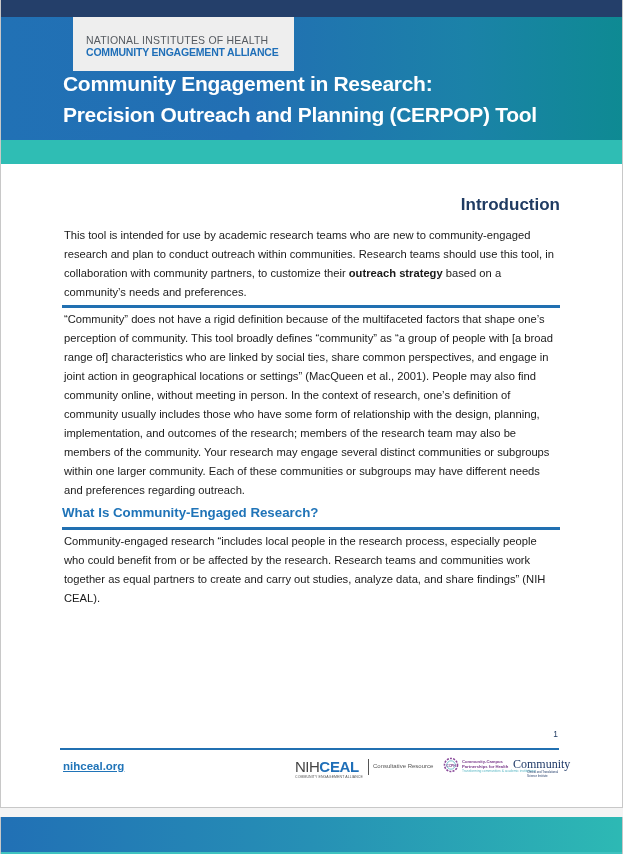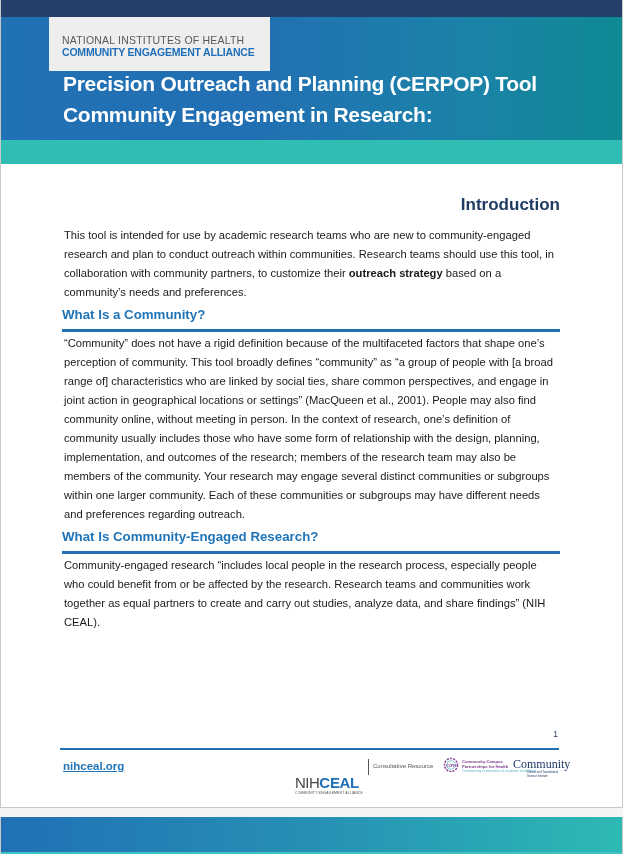--- a/index.html
+++ b/index.html
@@ -18,21 +18,21 @@
     }
     .top-strip {
       position: absolute; left: 0; top: 0; width: 100%; height: 17px;
       background: #243f6a;
     }
     .hero {
       position: absolute; left: 0; top: 17px; width: 100%; height: 123px;
       background: linear-gradient(90deg, #2171b5 0%, #226fb3 40%, #1b82a8 75%, #0e8a93 100%);
     }
     .logo-box {
-      position: absolute; left: 48px; top: 0; width: 221px; height: 54px;
+      position: absolute; left: 72px; top: 0; width: 221px; height: 54px;
       background: #eeeeee;
     }
     .logo-line1 {
       position: absolute; left: 13px; top: 17px;
       font-size: 10.5px; color: #555a60; letter-spacing: 0.2px; white-space: nowrap;
     }
     .logo-line2 {
       position: absolute; left: 13px; top: 29px;
       font-size: 10.5px; font-weight: bold; color: #1f6fb8; letter-spacing: -0.2px; white-space: nowrap;
     }
@@ -78,21 +78,21 @@
       position: absolute; right: 2px; top: 0; font-size: 8.4px; color: #1f3b62;
     }
     .footer-rule {
       position: absolute; left: 59px; top: 748px; width: 499px; height: 2px; background: #2170b1;
     }
     .footer-link {
       position: absolute; left: 62px; top: 760px; font-size: 11.5px; font-weight: bold;
       color: #2074b8; text-decoration: underline;
     }
     .partner-nih {
-      position: absolute; left: 294px; top: 758px; height: 20px; white-space: nowrap; margin-top: 16px;
+      position: absolute; left: 294px; top: 758px; height: 20px; white-space: nowrap;
     }
     .nih-text { font-size: 15px; color: #444; letter-spacing: -0.5px; font-weight: normal; }
     .ceal-text { font-size: 15px; color: #1f6fb8; font-weight: bold; letter-spacing: -0.3px; }
     .nih-sub {
       position: absolute; left: 0; top: 17px; font-size: 3.5px; color: #555; white-space: nowrap; letter-spacing: 0.1px;
     }
     .nih-divider {
       position: absolute; left: 367px; top: 759px; width: 1px; height: 16px; background: #555;
     }
     .consult {
@@ -127,31 +127,30 @@
 <body>
 
 <div class="page">
   <div class="top-strip"></div>
   <div class="hero">
     <div class="logo-box">
       <div class="logo-line1">NATIONAL INSTITUTES OF HEALTH</div>
       <div class="logo-line2">COMMUNITY ENGAGEMENT ALLIANCE</div>
     </div>
     <div class="hero-title">
+      <div>Community Engagement in Research:</div>
       <div>Precision Outreach and Planning (CERPOP) Tool</div>
-      <div>Community Engagement in Research:</div>
     </div>
   </div>
   <div class="teal-band"></div>
 
   <div class="content">
     <h1 class="intro">Introduction</h1>
     <p class="body intro-p"><span>This tool is intended for use by academic research teams who are new to community-engaged research and plan to conduct outreach within communities. Research teams should use this tool, in collaboration with community partners, to customize their </span><b>outreach strategy</b><span> based on a community’s needs and preferences.</span></p>
 
-    <h2 class="sub sec1-h">What Is a Community?</h2>
     <div class="rule sec1-rule"></div>
     <p class="body sec1-p">“Community” does not have a rigid definition because of the multifaceted factors that shape one’s perception of community. This tool broadly defines “community” as “a group of people with [a broad range of] characteristics who are linked by social ties, share common perspectives, and engage in joint action in geographical locations or settings” (MacQueen et al., 2001). People may also find community online, without meeting in person. In the context of research, one’s definition of community usually includes those who have some form of relationship with the design, planning, implementation, and outcomes of the research; members of the research team may also be members of the community. Your research may engage several distinct communities or subgroups within one larger community. Each of these communities or subgroups may have different needs and preferences regarding outreach.</p>
 
     <h2 class="sub sec2-h">What Is Community-Engaged Research?</h2>
     <div class="rule sec2-rule"></div>
     <p class="body sec2-p">Community-engaged research “includes local people in the research process, especially people who could benefit from or be affected by the research. Research teams and communities work together as equal partners to create and carry out studies, analyze data, and share findings” (NIH CEAL).</p>
   </div>
 
   <div class="footer-title-row">
     <span class="footer-page">1</span>

